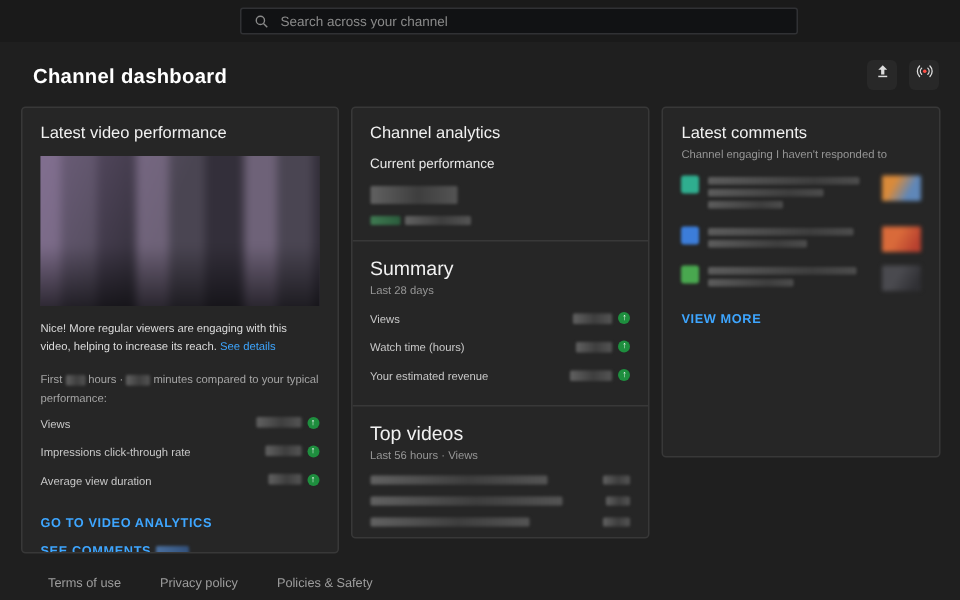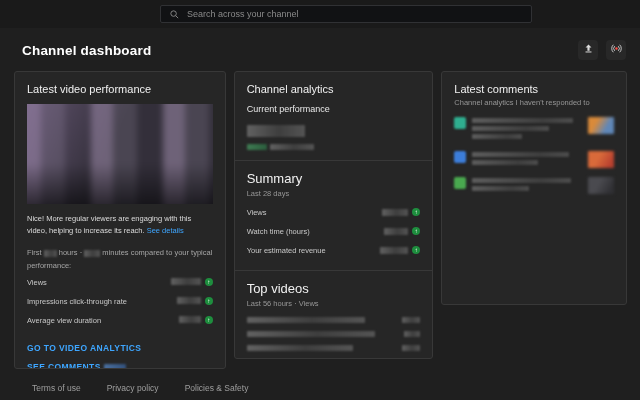--- a/index.html
+++ b/index.html
@@ -238,21 +238,21 @@
     </div>
     <div class="tv-row">
       <span class="rx" style="width:106px;height:6px"></span>
       <span class="rx" style="width:18px;height:6px"></span>
     </div>
     
   </div>
 
   <div class="card card-3">
     <div class="card-title" style="margin-bottom:3px">Latest comments</div>
-    <div class="comments-sub">Channel analytics I haven't responded to</div>
+    <div class="comments-sub">Channel engaging I haven't responded to</div>
     <div class="comment">
       <span class="avatar" style="background:#2fae8f"></span>
       <span class="c-lines">
         <span class="c-line" style="width:92%;display:block"></span>
         <span class="c-line" style="width:70%;display:block"></span>
         <span class="c-line" style="width:45%;display:block"></span>
       </span>
       <span class="c-thumb" style="background:linear-gradient(120deg,#d98a3a 30%,#5f87b8 70%)"></span>
     </div>
     <div class="comment">
@@ -264,20 +264,21 @@
       <span class="c-thumb" style="background:linear-gradient(120deg,#d96a3a 40%,#b8402f 85%)"></span>
     </div>
     <div class="comment">
       <span class="avatar" style="background:#49a84f"></span>
       <span class="c-lines">
         <span class="c-line" style="width:90%;display:block"></span>
         <span class="c-line" style="width:52%;display:block"></span>
       </span>
       <span class="c-thumb" style="background:linear-gradient(120deg,#4a4a4f 40%,#303034 85%)"></span>
     </div>
+    <a class="card-link">VIEW MORE</a>
   </div>
 
 </div>
 
 <div class="footer">
   <a>Terms of use</a>
   <a>Privacy policy</a>
   <a>Policies &amp; Safety</a>
 </div>
 

